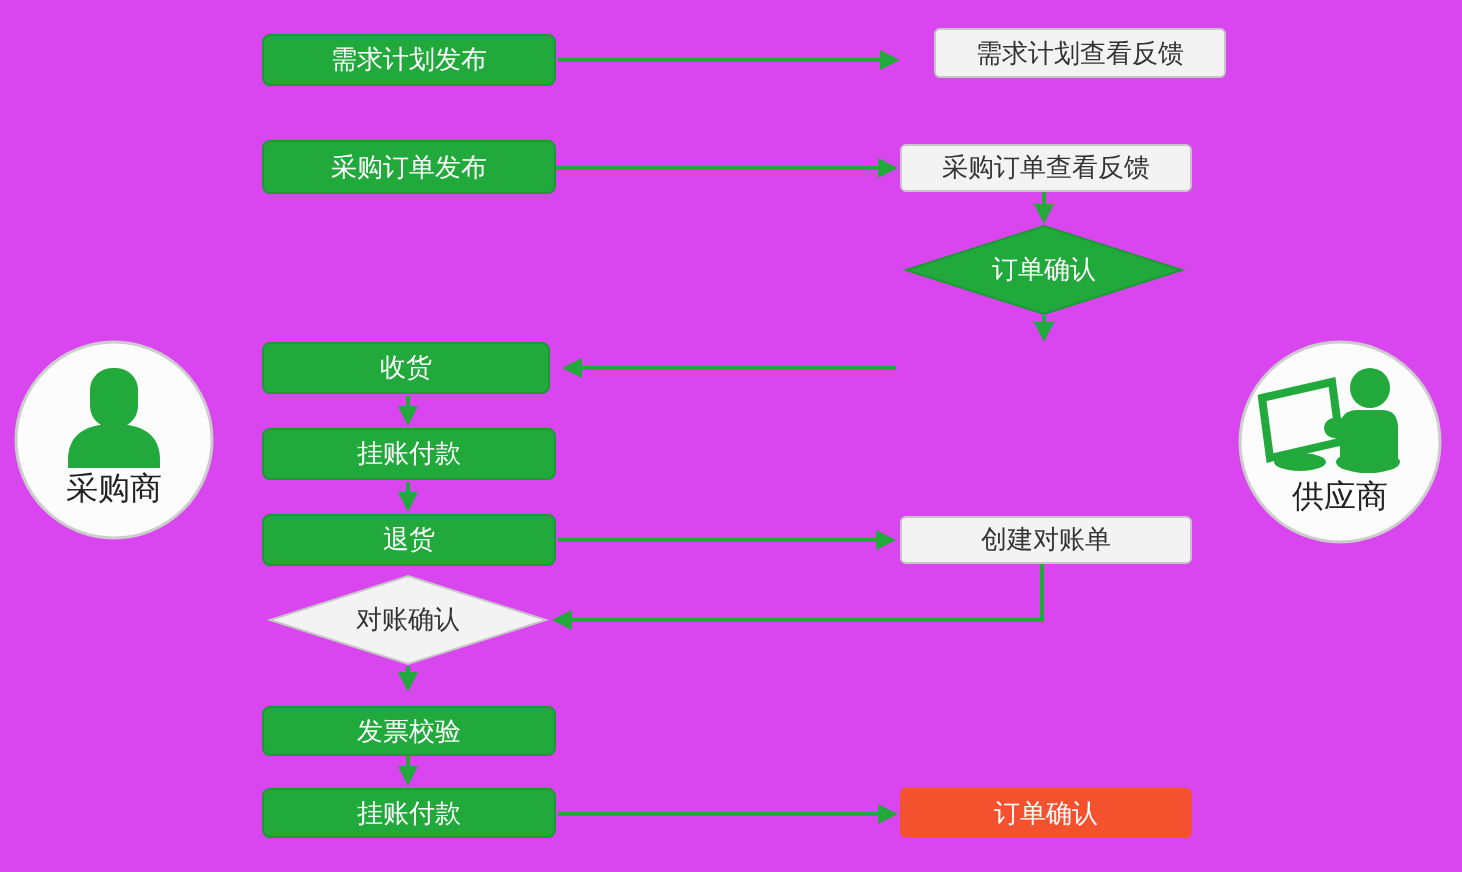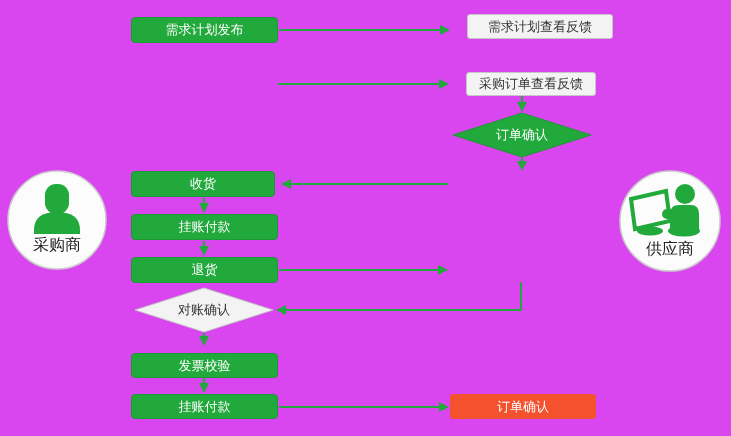--- a/index.html
+++ b/index.html
@@ -74,28 +74,30 @@
       <line x1="204" y1="241" x2="204" y2="254" marker-end="url(#ah)"></line>
       <line x1="279" y1="270" x2="446" y2="270" marker-end="url(#ah)"></line>
       <polyline points="521,282 521,310 278,310" marker-end="url(#ah)"></polyline>
       <line x1="204" y1="333" x2="204" y2="344" marker-end="url(#ah)"></line>
       <line x1="204" y1="372" x2="204" y2="391" marker-end="url(#ah)"></line>
       <line x1="279" y1="407" x2="447" y2="407" marker-end="url(#ah)"></line>
     </g>
   </svg>
 
   <div class="node gbox" style="left:131px;top:17px;width:147px;height:26px;">需求计划发布</div>
+  <div class="node gbox" style="left:131px;top:70px;width:147px;height:27px;">采购订单发布</div>
   <div class="node gbox" style="left:131px;top:171px;width:144px;height:26px;">收货</div>
   <div class="node gbox" style="left:131px;top:214px;width:147px;height:26px;">挂账付款</div>
   <div class="node gbox" style="left:131px;top:257px;width:147px;height:26px;">退货</div>
   <div class="node gbox" style="left:131px;top:353px;width:147px;height:25px;">发票校验</div>
   <div class="node gbox" style="left:131px;top:394px;width:147px;height:25px;">挂账付款</div>
 
   <div class="node wbox" style="left:450px;top:14px;width:146px;height:25px;margin-left:17px;">需求计划查看反馈</div>
-  <div class="node wbox" style="left:466px;top:72px;width:130px;height:24px;">采购订单查看反馈</div>
+  <div class="node wbox" style="left:450px;top:72px;width:146px;height:24px;">采购订单查看反馈</div>
+  <div class="node wbox" style="left:450px;top:258px;width:146px;height:24px;">创建对账单</div>
   <div class="node rbox" style="left:450px;top:394px;width:146px;height:25px;">订单确认</div>
 
   <div class="dlabel on-green" style="left:522px;top:135px;">订单确认</div>
   <div class="dlabel on-gray" style="left:204px;top:310px;">对账确认</div>
 
   <div class="actor-label" style="left:57px;top:245px;">采购商</div>
   <div class="actor-label" style="left:670px;top:249px;">供应商</div>
 
 </div>
 

